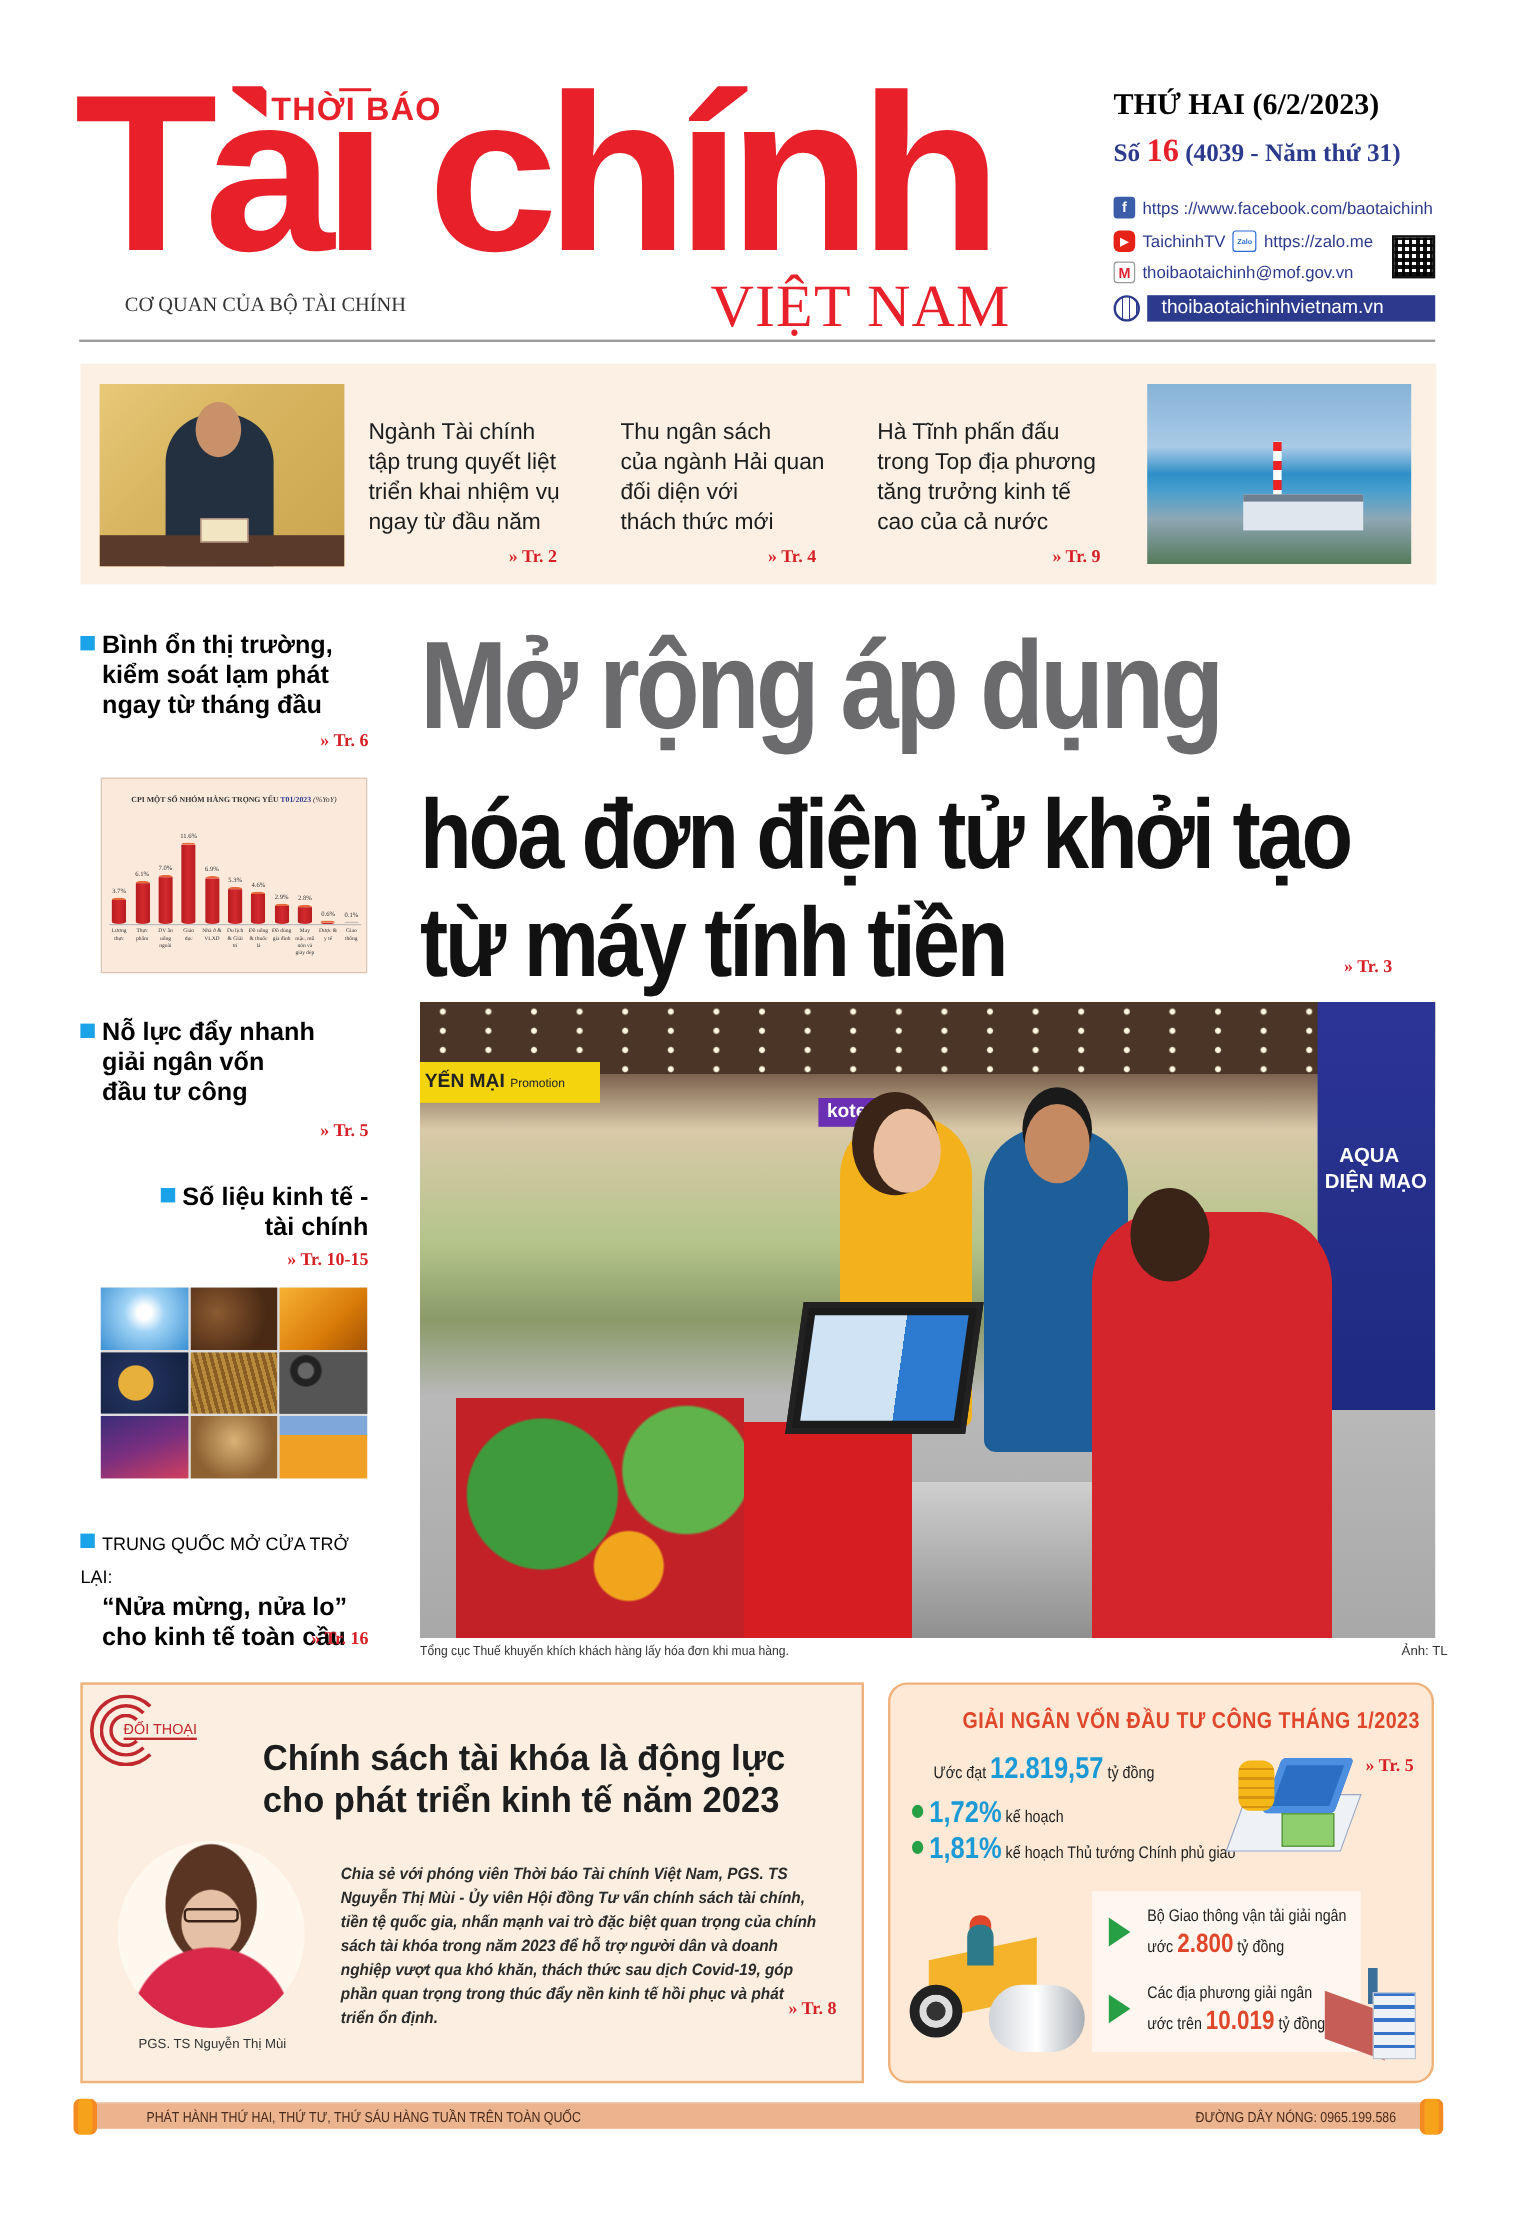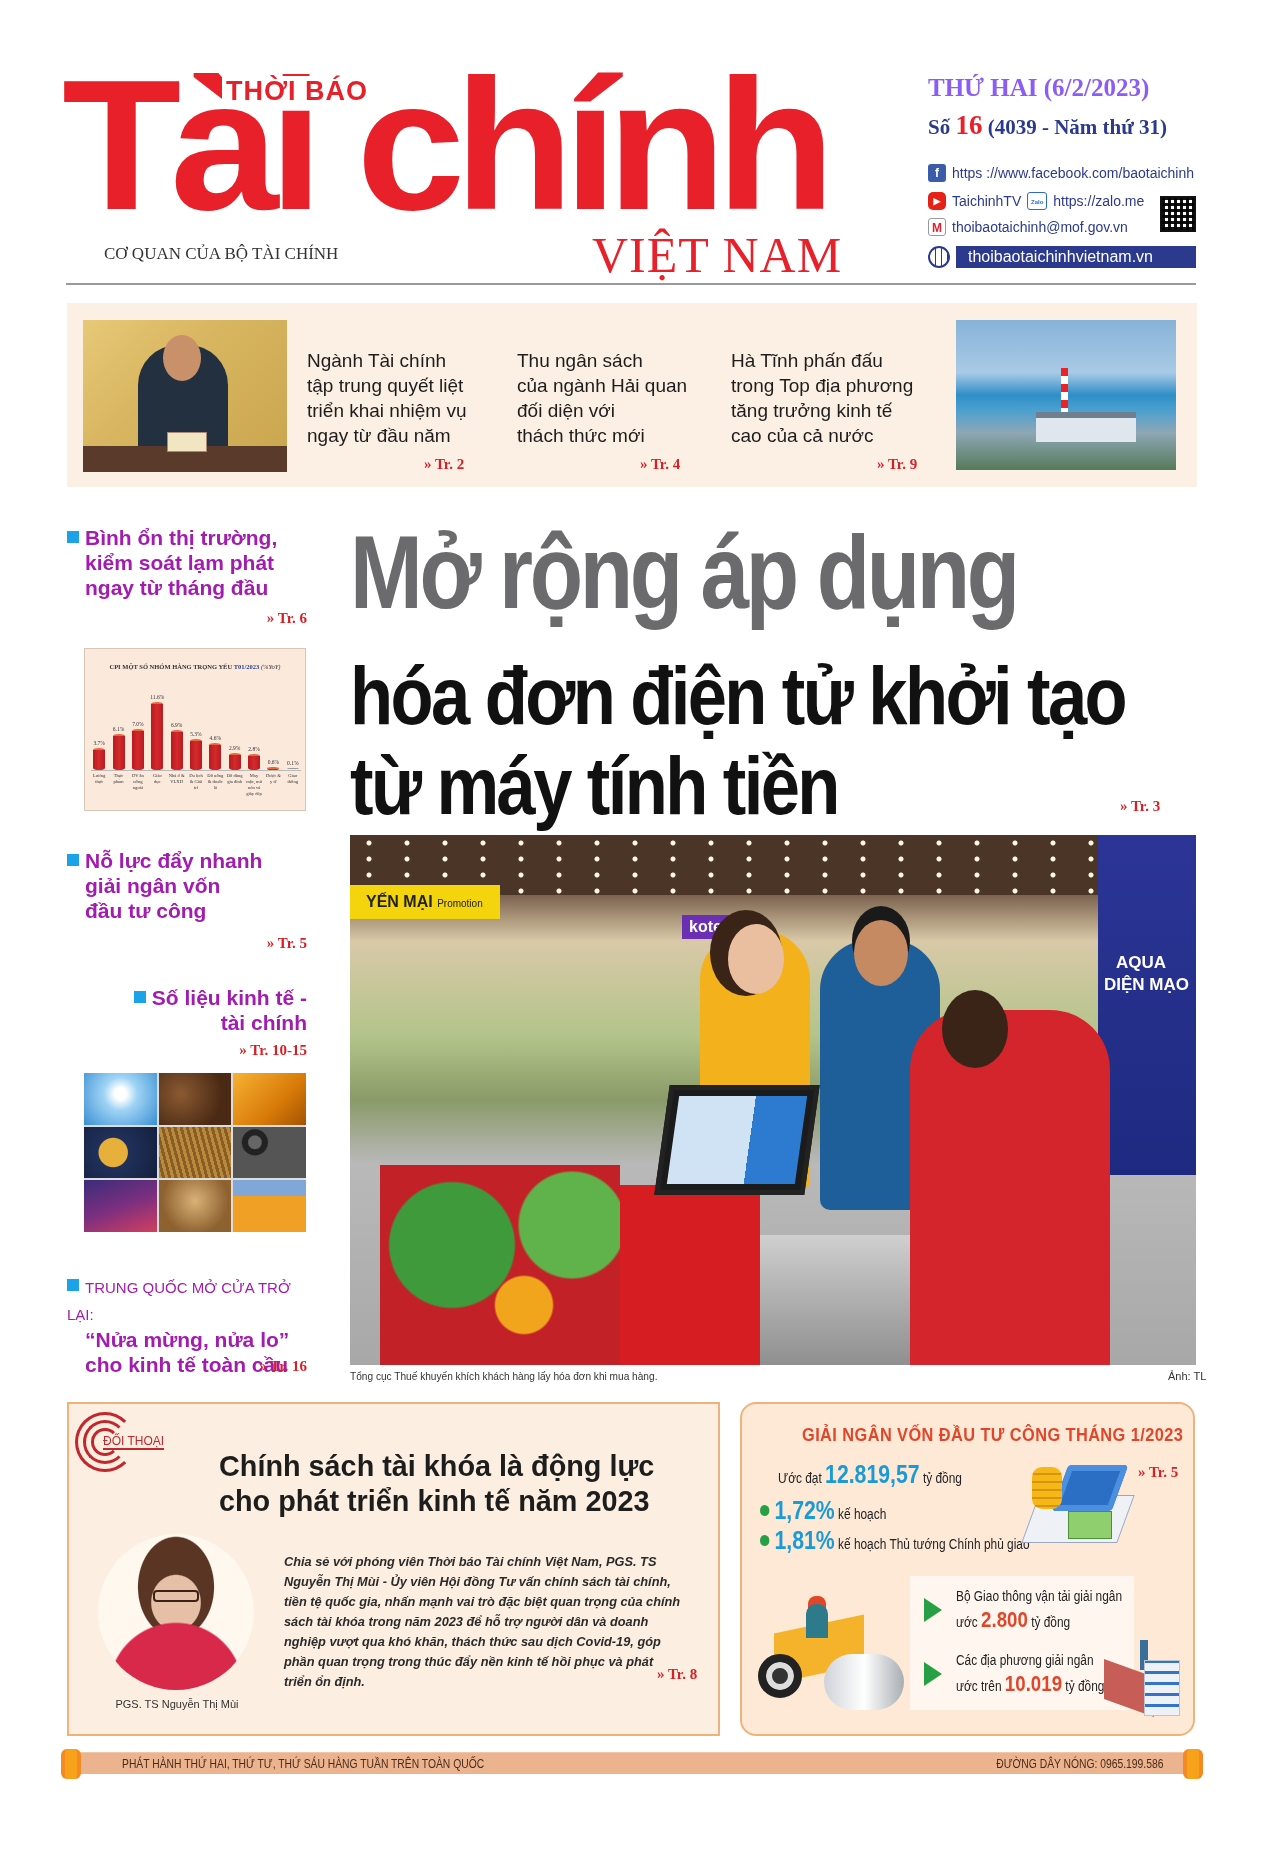--- a/index.html
+++ b/index.html
@@ -4,21 +4,21 @@
 <style>
   * { box-sizing: border-box; margin: 0; padding: 0; }
   body { width: 1280px; height: 1854px; background: #ffffff; position: relative; overflow: hidden; font-family: "Liberation Sans", sans-serif; color: #1a1a1a; }
   .abs { position: absolute; }
 
   
   .logo-small { left: 222px; top: 76px; font-family: "Liberation Sans", sans-serif; font-weight: 900; font-size: 27px; color: #e8202a; letter-spacing: 1px; }
   .logo-big { left: 62px; top: 52px; font-family: "Liberation Sans", sans-serif; font-weight: 900; font-size: 186px; line-height: 1; color: #e8202a; letter-spacing: -10px; transform: scaleX(1.05); transform-origin: left top; }
   .logo-vn { left: 592px; top: 226px; font-family: "Liberation Serif", serif; font-size: 50px; color: #e8202a; letter-spacing: 1px; }
   .logo-sub { left: 104px; top: 244px; font-family: "Liberation Serif", serif; font-size: 17px; color: #333; }
-  .date-line { left: 928px; top: 74px; font-family: "Liberation Serif", serif; font-weight: bold; font-size: 25px; color: #8b5cf6; }
+  .date-line { left: 928px; top: 74px; font-family: "Liberation Serif", serif; font-weight: bold; font-size: 25px; color: #000000; }
   .issue-line { left: 928px; top: 110px; font-family: "Liberation Serif", serif; font-weight: bold; font-size: 21px; color: #2b3a8c; }
   .issue-line .num { color: #e8202a; font-size: 27px; }
   .contact { left: 928px; font-size: 14px; color: #2b3a8c; display: flex; align-items: center; gap: 6px; }
   .ico { display: inline-block; width: 18px; height: 18px; border-radius: 3px; font-size: 12px; line-height: 18px; text-align: center; color: #fff; font-weight: bold; }
   .ico-fb { background: #3b5ca8; }
   .ico-yt { background: #e62117; border-radius: 5px; font-size: 9px; }
   .ico-zalo { background: #fff; border: 1px solid #2b6bd8; color: #2b6bd8; font-size: 6px; width: 20px; }
   .ico-mail { background: #fff; border: 1px solid #999; color: #d23; }
   .qr { left: 1160px; top: 196px; width: 36px; height: 36px; background:
     repeating-linear-gradient(90deg, #111 0 3px, #fff 3px 6px),
@@ -35,21 +35,21 @@
   .strip-photo1 .head { position: absolute; left: 80px; top: 15px; width: 38px; height: 46px; background: #c8916a; border-radius: 50%; }
   .strip-photo1 .desk { position: absolute; left: 0; bottom: 0; width: 204px; height: 26px; background: #5a3a2a; }
   .strip-photo1 .plate { position: absolute; left: 84px; bottom: 20px; width: 40px; height: 20px; background: #f2e6c2; border: 1px solid #a87; }
   .strip-item { font-size: 19px; line-height: 25px; color: #1d1d1d; }
   .more { font-family: "Liberation Serif", serif; font-weight: bold; color: #d71f26; font-size: 15px; }
   .strip-photo2 { left: 956px; top: 320px; width: 220px; height: 150px; overflow: hidden; background: linear-gradient(180deg, #87b3d8 0%, #a9cae6 35%, #2f8fc7 50%, #4aa0cf 60%, #8ea7b5 75%, #557a5a 100%); }
   .strip-photo2 .chimney { position: absolute; left: 105px; top: 48px; width: 7px; height: 48px; background: repeating-linear-gradient(180deg, #e22 0 8px, #fff 8px 16px); }
   .strip-photo2 .plant { position: absolute; left: 80px; top: 92px; width: 100px; height: 30px; background: #dfe6ee; border-top: 6px solid #6f7f8f; }
 
   
-  .lc-item { left: 67px; width: 240px; font-weight: bold; font-size: 21px; line-height: 25px; color: #a21caf; }
+  .lc-item { left: 67px; width: 240px; font-weight: bold; font-size: 21px; line-height: 25px; color: #000000; }
   .lc-item .sq { display: inline-block; width: 12px; height: 12px; background: #1aa3e8; margin-right: 6px; vertical-align: 2px; }
   .lc-item .txt { display: inline; }
   .lc-item .indent { padding-left: 18px; }
   .lc-small { font-weight: normal; font-size: 15px; letter-spacing: 0; }
   .lc-more { width: 240px; text-align: right; }
 
   .chart-box { left: 84px; top: 648px; width: 222px; height: 163px; background: #fbe9dc; border: 1px solid #d9c5b5; }
   .chart-title { position: absolute; left: 0; top: 14px; width: 100%; text-align: center; font-family: "Liberation Serif", serif; font-weight: bold; font-size: 6.5px; color: #333; }
   .chart-title .hl { color: #2b3a8c; }
   .chart-title .it { font-style: italic; font-weight: normal; }
@@ -74,21 +74,21 @@
 
   
   .hl1 { left: 350px; top: 520px; font-family: "Liberation Sans", sans-serif; font-weight: 900; font-size: 104px; line-height: 1; color: #6b6b6d; letter-spacing: -4px; transform: scaleX(0.84); transform-origin: left top; white-space: nowrap; }
   .hl2 { left: 350px; top: 655px; font-family: "Liberation Sans", sans-serif; font-weight: 900; font-size: 82px; line-height: 1; color: #111; letter-spacing: -3px; transform: scaleX(0.86); transform-origin: left top; white-space: nowrap; }
   .hl3 { left: 350px; top: 745px; font-family: "Liberation Sans", sans-serif; font-weight: 900; font-size: 82px; line-height: 1; color: #111; letter-spacing: -3px; transform: scaleX(0.86); transform-origin: left top; white-space: nowrap; }
   .hl-more { left: 1120px; top: 798px; }
 
   
   .photo { left: 350px; top: 835px; width: 846px; height: 530px; overflow: hidden; background: linear-gradient(180deg, #3b2a22 0%, #6d5340 10%, #d9c9a8 20%, #b3c48a 38%, #8a9a68 50%, #b9b9b9 62%, #a8a8a8 100%); }
   .ph-ceiling { position: absolute; left: 0; top: 0; width: 100%; height: 60px; background: radial-gradient(circle, #fff8e0 0 2px, transparent 3px) 0 0/38px 16px, #4b3526; }
-  .ph-sign { position: absolute; left: 0; top: 50px; width: 150px; height: 34px; background: #f4d40c; color: #222; font-weight: bold; font-size: 16px; line-height: 34px; padding-left: 16px; }
+  .ph-sign { position: absolute; left: 0; top: 50px; width: 150px; height: 34px; background: #f4d40c; color: #222; font-weight: bold; font-size: 16px; line-height: 34px; padding-left: 4px; }
   .ph-sign .small { font-weight: normal; font-size: 10px; }
   .ph-kotex { position: absolute; left: 332px; top: 80px; width: 56px; height: 24px; background: #6b2fb3; color: #fff; font-size: 16px; line-height: 24px; text-align: center; font-weight: bold; }
   .ph-aqua { position: absolute; right: 0; top: 0; width: 98px; height: 340px; background: linear-gradient(180deg, #2c3596, #1e2a80); color: #fff; font-weight: bold; }
   .ph-aqua .t1 { position: absolute; left: 18px; top: 118px; font-size: 17px; }
   .ph-aqua .t2 { position: absolute; left: 6px; top: 140px; font-size: 17px; }
   .ph-woman { position: absolute; left: 350px; top: 95px; width: 110px; height: 260px; background: #f3b21c; border-radius: 50px 50px 10px 10px; }
   .ph-woman .hd { position: absolute; left: 28px; -top: 0; top: -6px; width: 56px; height: 70px; background: #e9bfa0; border-radius: 50%; box-shadow: -10px -6px 0 8px #3a2418; }
   .ph-man { position: absolute; left: 470px; top: 105px; width: 120px; height: 270px; background: #1f5f99; border-radius: 50px 50px 10px 10px; }
   .ph-man .hd { position: absolute; left: 34px; top: -20px; width: 54px; height: 66px; background: #c58a62; border-radius: 50%; box-shadow: 0 -12px 0 2px #1a1a1a; }
   .ph-cashier { position: absolute; left: 560px; top: 175px; width: 200px; height: 355px; background: #d3252b; border-radius: 60px 60px 0 0; }

